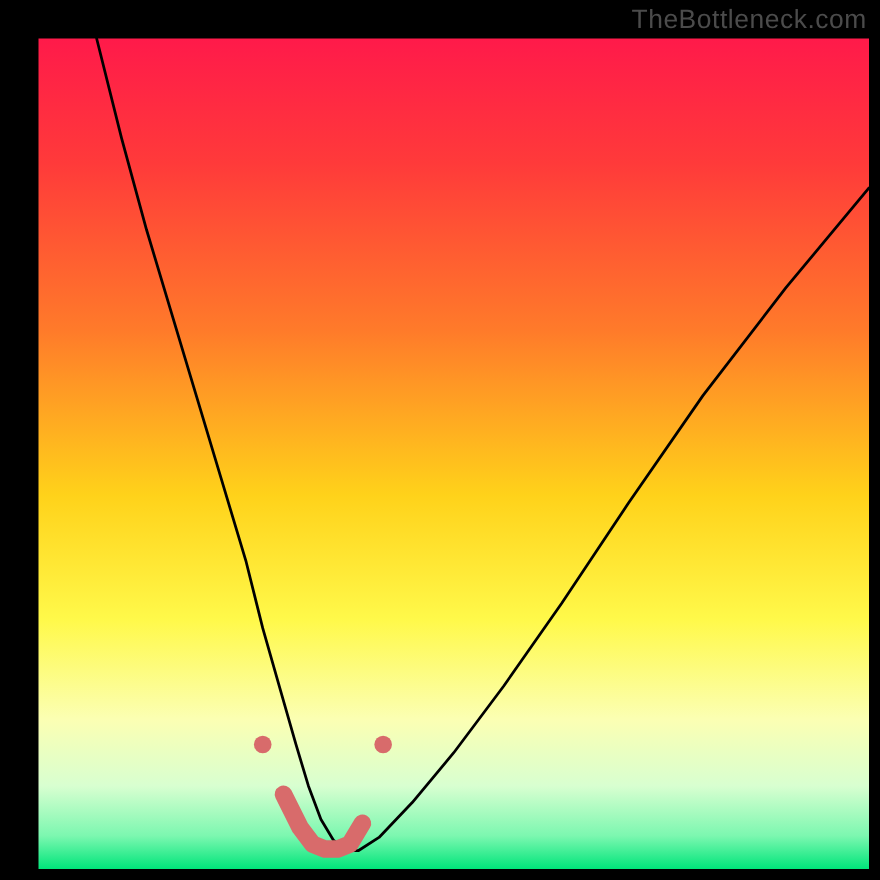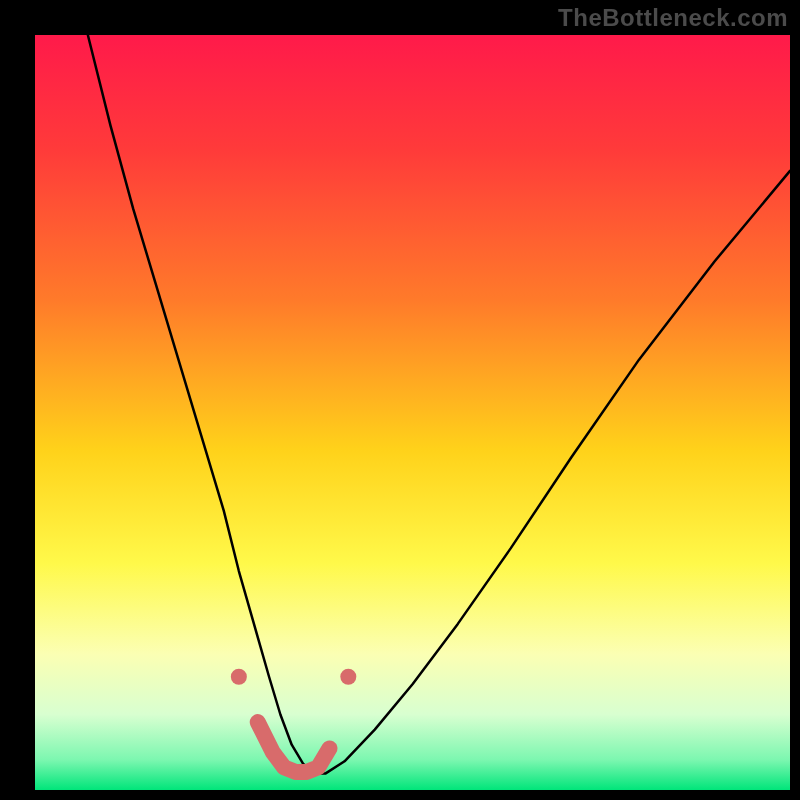--- a/index.html
+++ b/index.html
@@ -16,21 +16,21 @@
     width: 800px;
     height: 800px;
     background: #000;
   }
   .watermark {
     position: absolute;
     top: 4px;
     right: 12px;
     color: #4b4b4b;
     font-size: 24px;
-    font-weight: 700;
+    font-weight: 400;
     letter-spacing: 0.5px;
     z-index: 50;
   }
   svg.plot {
     position: absolute;
     top: 0;
     left: 0;
   }
 </style>
 </head>

